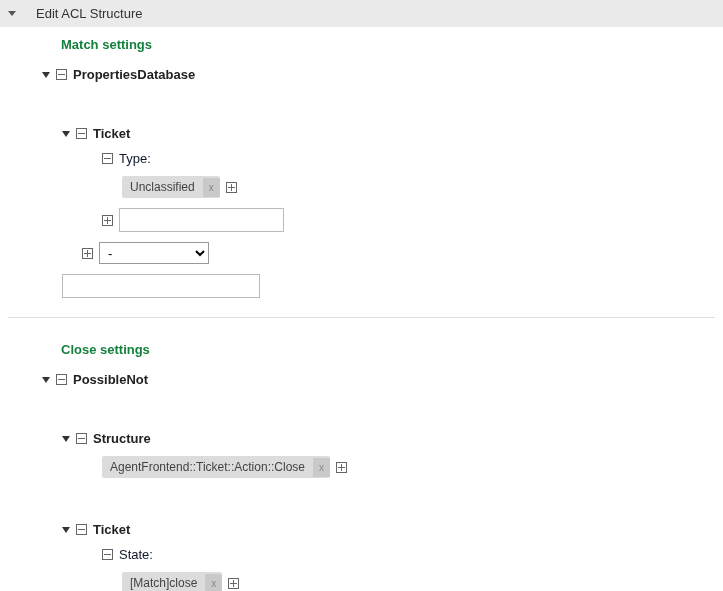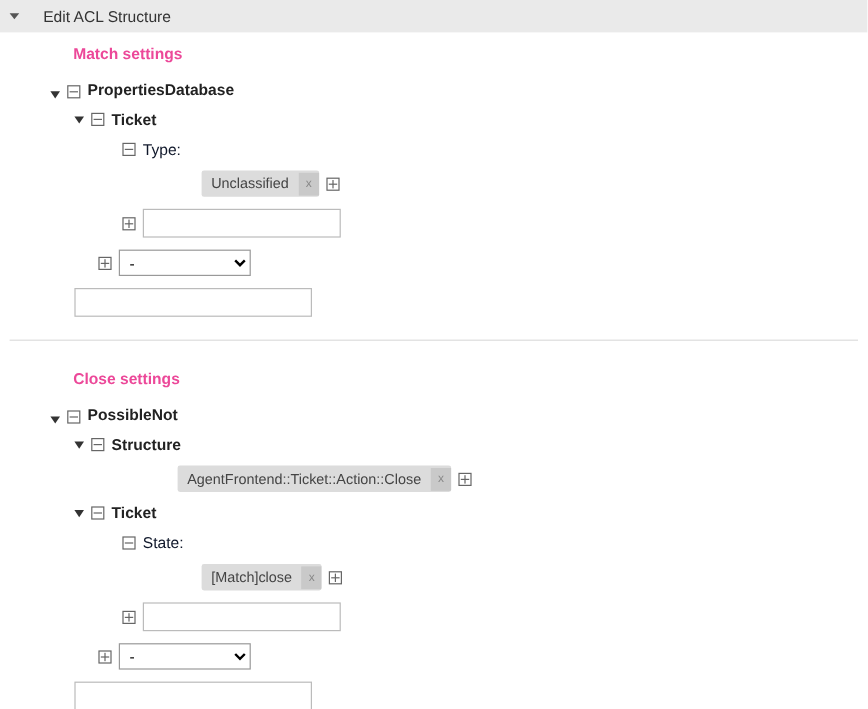--- a/index.html
+++ b/index.html
@@ -18,31 +18,31 @@
   gap: 20px;
 }
 .caret-down {
   width: 0; height: 0;
   border-left: 4px solid transparent;
   border-right: 4px solid transparent;
   border-top: 5px solid #555;
 }
 .section-title {
   font-weight: 600;
-  color: #ec4899;
+  color: #15803d;
   padding: 10px 0 10px 61px;
 }
 .tree-row {
   display: flex;
   align-items: center;
   gap: 6px;
   padding: 5px 0;
 }
-.indent-1 { padding-left: 42px; align-items: flex-end; }
-.indent-2 { padding-left: 62px; }
+.indent-1 { padding-left: 42px; }
+.indent-2 { padding-left: 62px; margin-top: 34px; }
 .indent-3 { padding-left: 102px; }
 .indent-4 { padding-left: 122px; }
 .indent-4b { padding-left: 102px; }
 .indent-add-row { padding-left: 82px; }
 .indent-empty { padding-left: 62px; }
 
 .triangle {
   width: 0; height: 0;
   border-left: 4px solid transparent;
   border-right: 4px solid transparent;
@@ -79,21 +79,20 @@
   background: #666;
 }
 .bold { font-weight: 700; color: #222; }
 .label { color: #0f172a; }
 .tag {
   display: inline-flex;
   align-items: center;
   background: #dcdcdc;
   border-radius: 2px;
   overflow: hidden;
-  margin-left: 46px;
 }
 .tag-text {
   padding: 4px 8px;
   font-size: 12px;
   color: #444;
 }
 .tag-close {
   background: #c9c9c9;
   color: #888;
   font-size: 10px;

